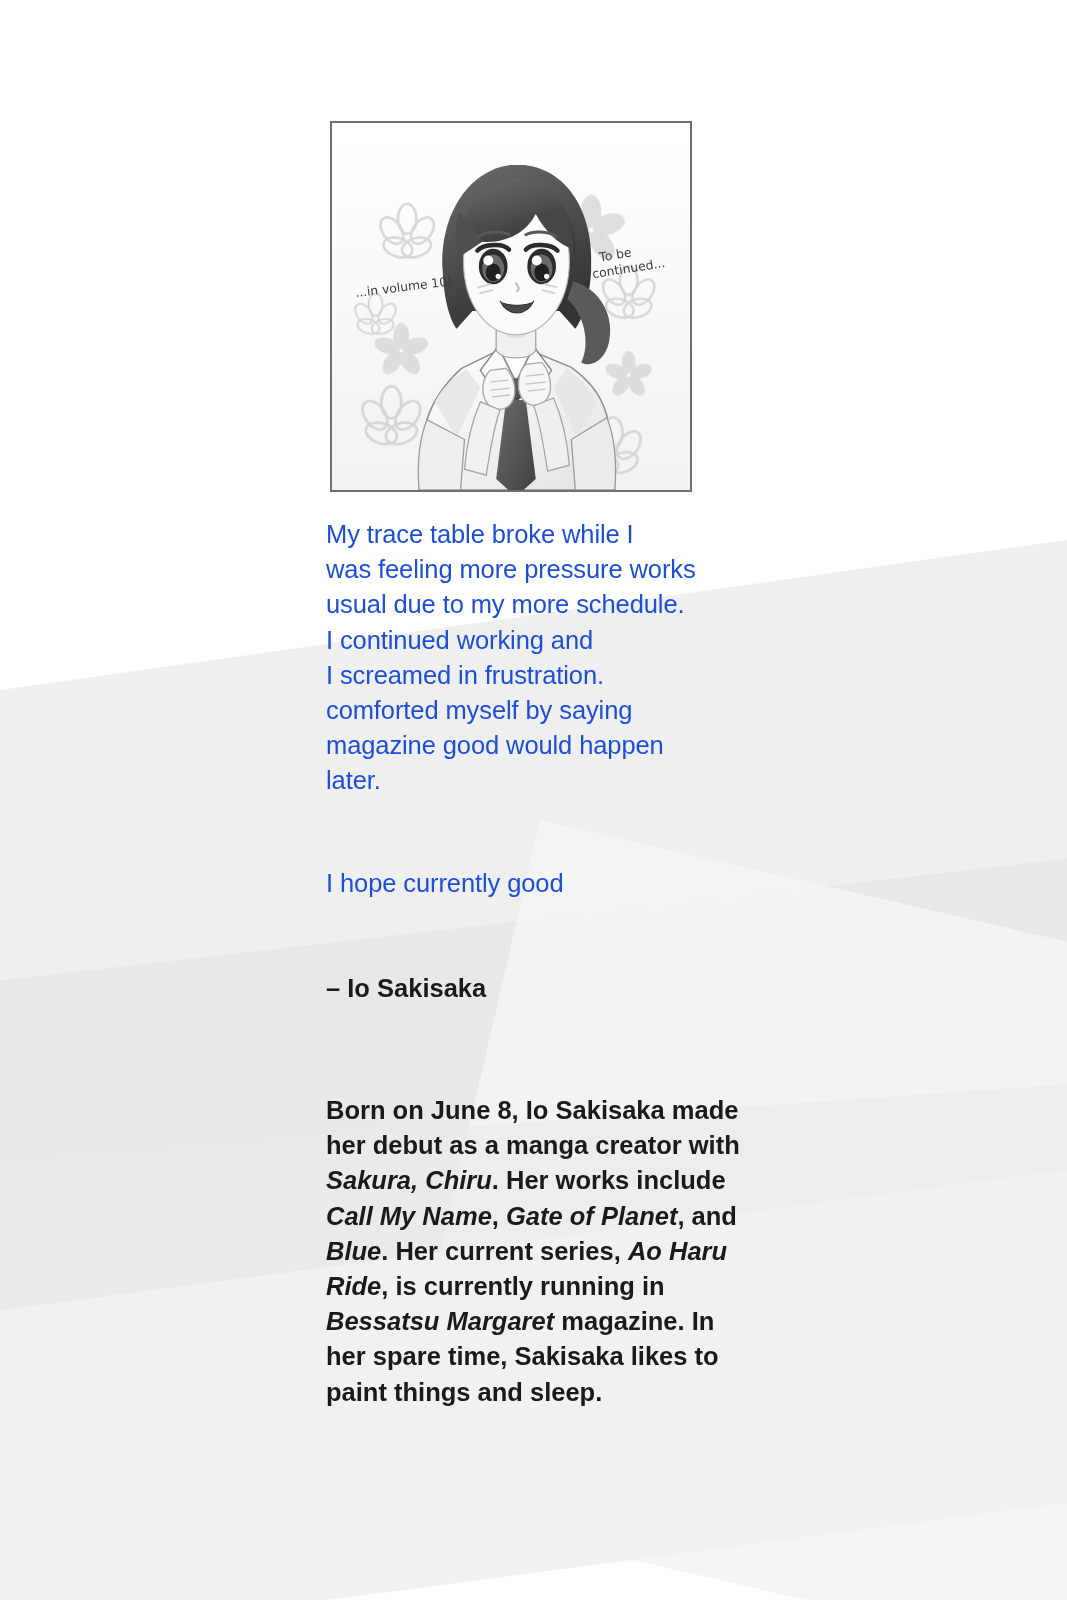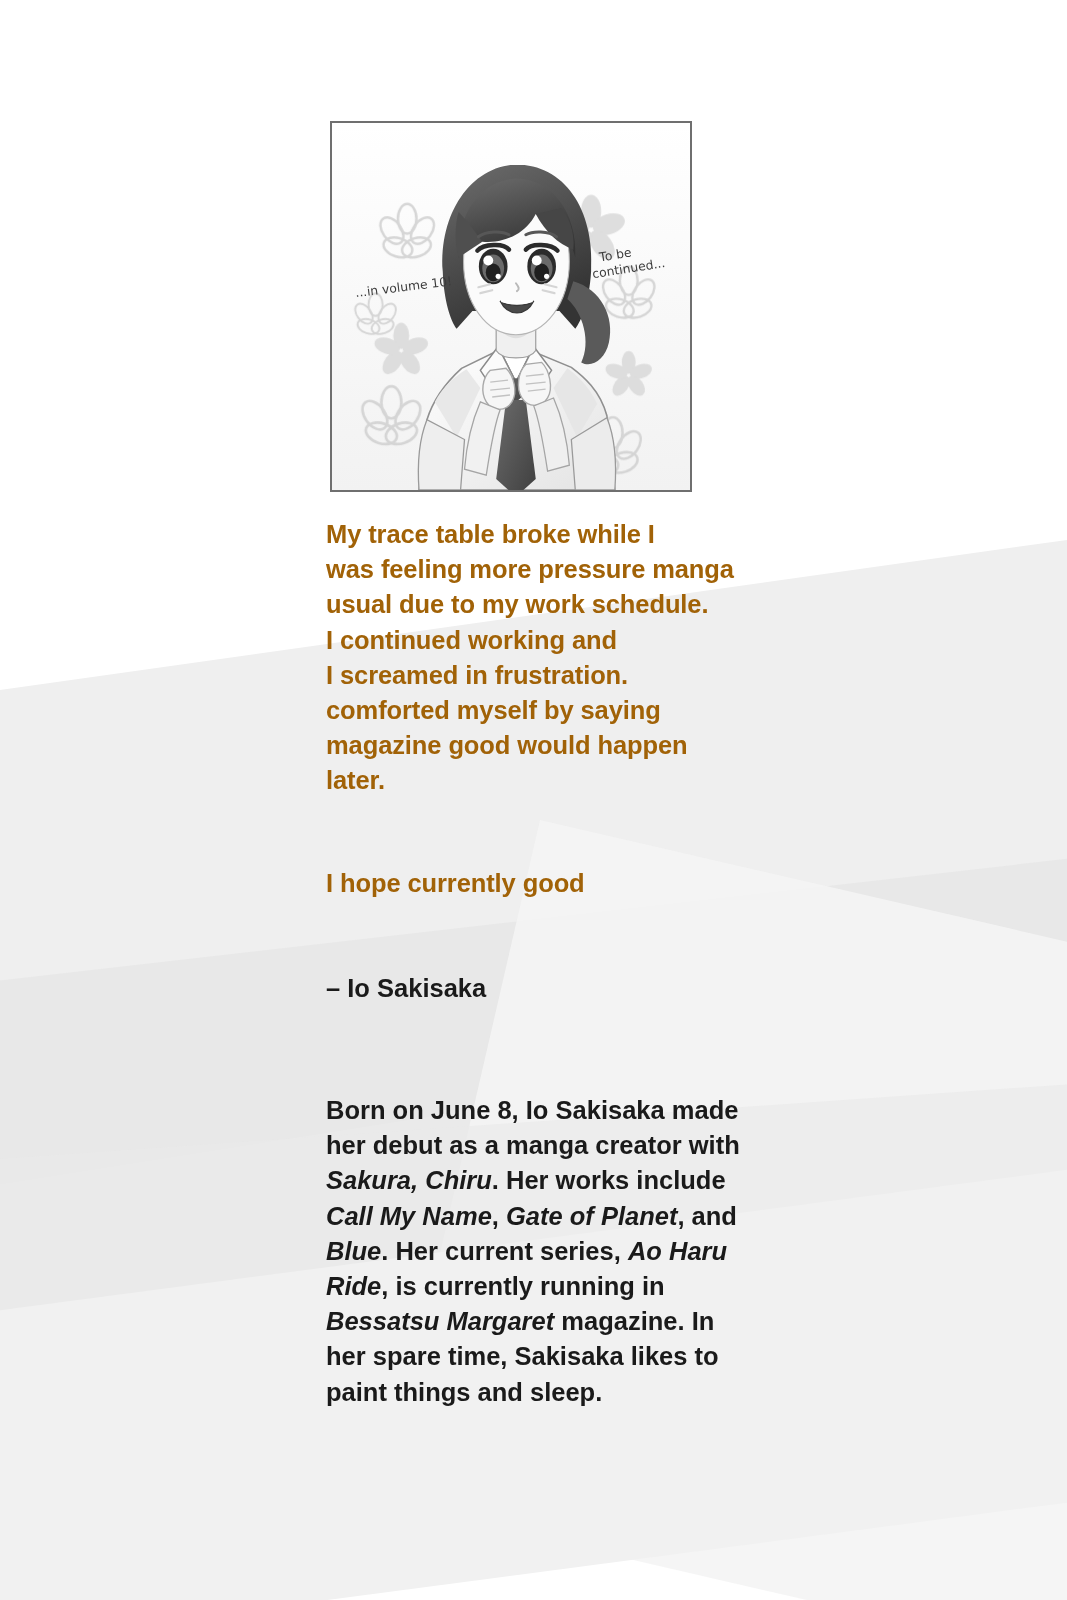--- a/index.html
+++ b/index.html
@@ -103,22 +103,22 @@
     height: 100%;
   }
 
   
   .para {
     position: absolute;
     left: 326px;
     width: 420px;
     font-size: 25.5px;
     line-height: 35.2px;
-    font-weight: 700;
-    color: #a16207;
+    font-weight: 400;
+    color: #1d4ed8;
     letter-spacing: -0.1px;
   }
   #author-quote { top: 517px; }
   #hope-line    { top: 866px; }
   #signature {
     position: absolute;
     left: 326px;
     width: 420px;
     top: 971px;
     font-size: 25.5px;
@@ -275,22 +275,22 @@
     <path d="M224 278 C232 296 238 322 240 346 L218 352 C214 326 210 302 204 286 Z" fill="#efefef" stroke="#a5a5a5" stroke-width="1.3"></path>
 
     <text x="24" y="176" transform="rotate(-7 24 176)" font-family="DejaVu Sans, sans-serif" font-size="12.5" fill="#3c3c3c">...in volume 10!</text>
     <text x="271" y="140" transform="rotate(-9 271 140)" font-family="DejaVu Sans, sans-serif" font-size="12.5" fill="#3c3c3c">To be</text>
     <text x="264" y="157" transform="rotate(-9 264 157)" font-family="DejaVu Sans, sans-serif" font-size="12.5" fill="#3c3c3c">continued...</text>
   </svg>
 </div>
 
 <div class="para" id="author-quote">
   <span class="quote-line">My trace table broke while I</span>
-  <span class="quote-line">was feeling more pressure manga</span>
-  <span class="quote-line">usual due to my work schedule.</span>
+  <span class="quote-line">was feeling more pressure works</span>
+  <span class="quote-line">usual due to my more schedule.</span>
   <span class="quote-line">I continued working and</span>
   <span class="quote-line">I screamed in frustration.</span>
   <span class="quote-line">comforted myself by saying</span>
   <span class="quote-line">magazine good would happen</span>
   <span class="quote-line">later.</span>
 </div>
 
 <div class="para" id="hope-line">
   <span class="quote-line">I hope currently good</span>
 </div>

